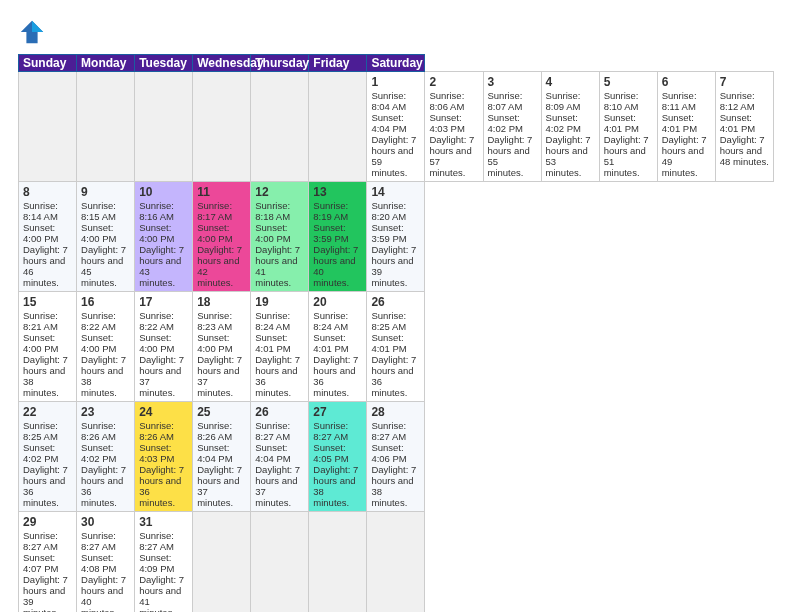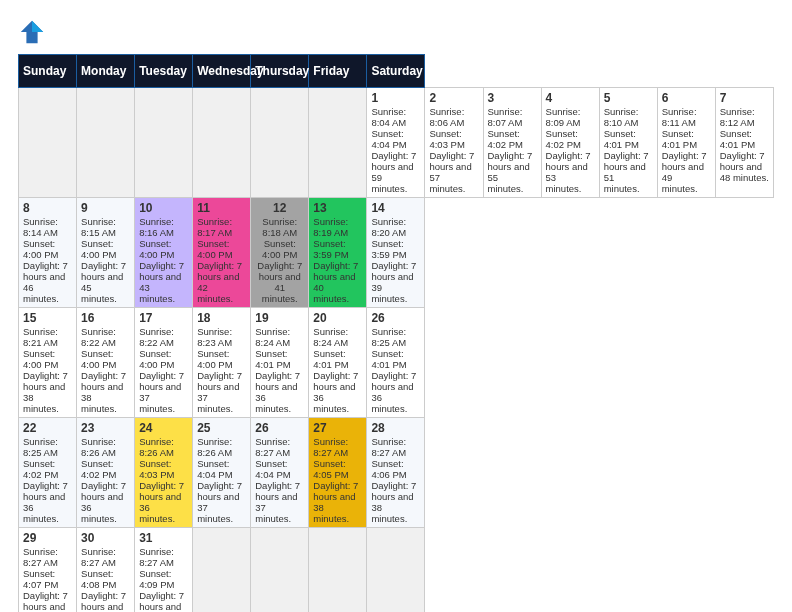--- a/index.html
+++ b/index.html
@@ -51,25 +51,25 @@
     .location-title {
       font-size: 16px;
       color: #555;
     }
     .calendar-table {
       width: 100%;
       border-collapse: collapse;
       table-layout: fixed;
     }
     .calendar-table th {
-      background-color: #0f172a;
+      background-color: #4c1d95;
       color: #fff;
       font-size: 12px;
       font-weight: bold;
-      padding: 9px 4px;
+      padding: 1px 4px;
       text-align: left;
       border: 1px solid #1a5da0;
     }
     .calendar-table td {
       border: 1px solid #ccc;
       vertical-align: top;
       padding: 3px 4px;
       font-size: 9.5px;
       color: #333;
       height: 78px;
@@ -190,21 +190,21 @@
         <span>Sunrise: 8:16 AM</span><br>
         <span>Sunset: 4:00 PM</span><br>
         <span>Daylight: 7 hours and 43 minutes.</span>
       </td>
           <td style="background: #ec4899;">
         <span class="day-num">11</span>
         <span>Sunrise: 8:17 AM</span><br>
         <span>Sunset: 4:00 PM</span><br>
         <span>Daylight: 7 hours and 42 minutes.</span>
       </td>
-          <td style="background: #a3a3a3; text-align: center;">
+          <td style="background: #86efac;">
         <span class="day-num">12</span>
         <span>Sunrise: 8:18 AM</span><br>
         <span>Sunset: 4:00 PM</span><br>
         <span>Daylight: 7 hours and 41 minutes.</span>
       </td>
           <td style="background: #22c55e; margin-top: 47px;">
         <span class="day-num">13</span>
         <span>Sunrise: 8:19 AM</span><br>
         <span>Sunset: 3:59 PM</span><br>
         <span>Daylight: 7 hours and 40 minutes.</span>
@@ -284,21 +284,21 @@
         <span>Sunrise: 8:26 AM</span><br>
         <span>Sunset: 4:04 PM</span><br>
         <span>Daylight: 7 hours and 37 minutes.</span>
       </td>
           <td style="background: rgb(245, 248, 252);">
         <span class="day-num">26</span>
         <span>Sunrise: 8:27 AM</span><br>
         <span>Sunset: 4:04 PM</span><br>
         <span>Daylight: 7 hours and 37 minutes.</span>
       </td>
-          <td style="background: #eab308;">
+          <td style="background: #5eead4;">
         <span class="day-num">27</span>
         <span>Sunrise: 8:27 AM</span><br>
         <span>Sunset: 4:05 PM</span><br>
         <span>Daylight: 7 hours and 38 minutes.</span>
       </td>
           <td style="background: rgb(245, 248, 252);">
         <span class="day-num">28</span>
         <span>Sunrise: 8:27 AM</span><br>
         <span>Sunset: 4:06 PM</span><br>
         <span>Daylight: 7 hours and 38 minutes.</span>

